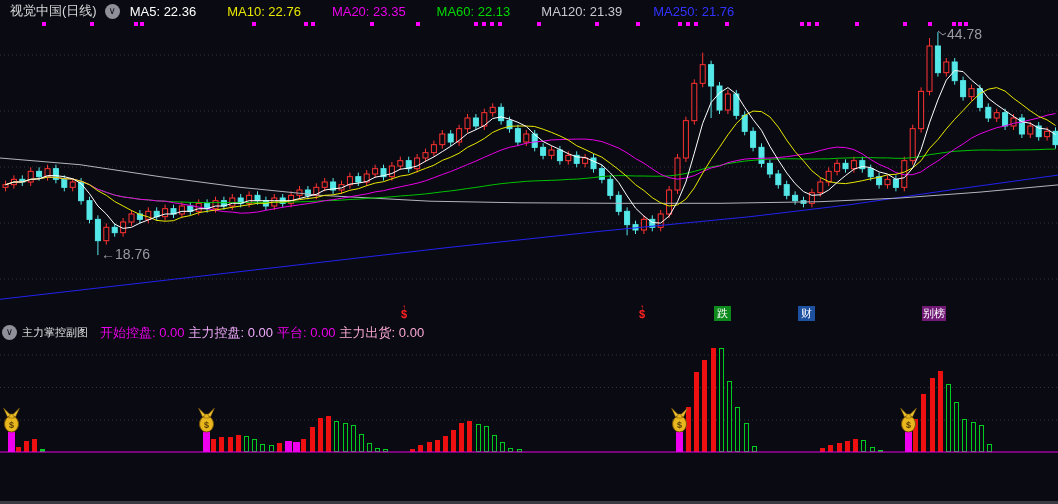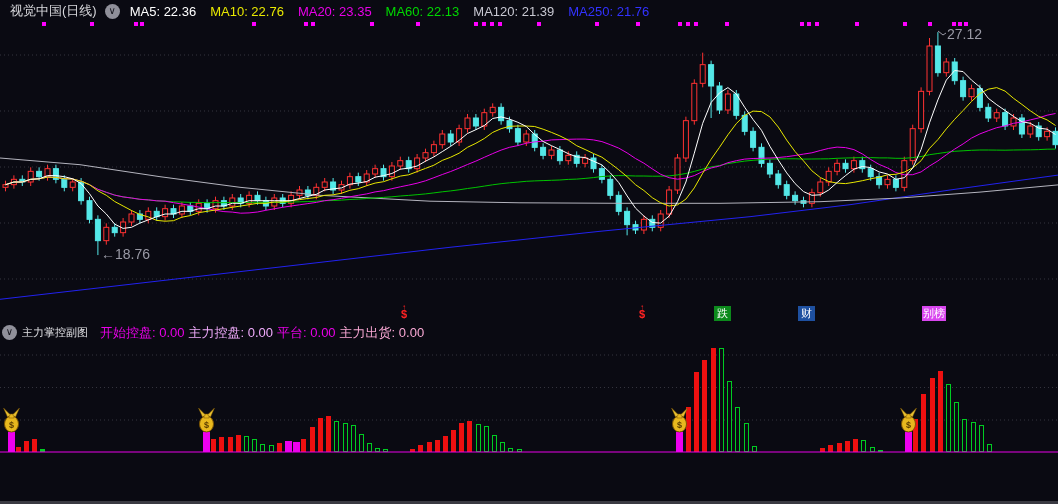--- a/index.html
+++ b/index.html
@@ -5,21 +5,21 @@
   html,body{margin:0;padding:0;background:#000;}
   .screen{
     position:relative;width:1058px;height:504px;overflow:hidden;
     background:#0a0a12;font-family:"Liberation Sans",sans-serif;
     -webkit-font-smoothing:none;
   }
   .hdr{position:absolute;left:6px;top:0;width:100%;height:22px;display:flex;align-items:center;}
   .hdr .title{color:#d8d8dc;font-size:13px;margin-left:4px;white-space:nowrap;}
   .chev{width:15px;height:15px;border-radius:50%;background:#90909a;color:#14141c;
         font-size:10px;line-height:14px;text-align:center;margin-left:8px;cursor:pointer;flex:0 0 auto;}
-  .ma-row{display:flex;gap:14px;margin-left:10px;font-size:13px;white-space:nowrap;}
+  .ma-row{display:flex;gap:31px;margin-left:10px;font-size:13px;white-space:nowrap;}
   .ma-item{font-weight:400;}
   svg.chart{position:absolute;left:0;top:0;}
   .pricelabel{position:absolute;color:#9a9aa6;font-size:14px;white-space:nowrap;}
   .evt-row{position:absolute;left:0;top:304px;width:100%;height:20px;}
   .sig{position:absolute;top:0;width:14px;text-align:center;color:#ff2222;line-height:7px;}
   .sig .ar{font-size:8px;display:block;letter-spacing:0;}
   .sig .dl{font-size:11px;font-weight:bold;display:block;}
   .badge{position:absolute;top:2px;height:15px;min-width:15px;padding:0 1px;
          color:#fff;font-size:11px;line-height:15px;text-align:center;cursor:pointer;}
   .sub-hdr{position:absolute;left:0;top:324px;width:100%;height:17px;display:flex;align-items:center;}
@@ -449,38 +449,38 @@
       <span class="ma-item" style="color: rgb(255, 255, 255);">MA5: 22.36</span>
       <span class="ma-item" style="color: rgb(232, 232, 0);">MA10: 22.76</span>
       <span class="ma-item" style="color: rgb(232, 0, 232);">MA20: 23.35</span>
       <span class="ma-item" style="color: rgb(0, 216, 0);">MA60: 22.13</span>
       <span class="ma-item" style="color: rgb(200, 200, 210); text-align: center;">MA120: 21.39</span>
       <span class="ma-item" style="color: rgb(50, 50, 255);">MA250: 21.76</span>
     </div>
   </div>
 
   <div class="pricelabel" style="left:947px;top:26px;">
-    <span>27.12</span>
+    <span>44.78</span>
   </div>
   <div class="pricelabel" style="left:101px;top:246px;">
     <span>←</span><span>18.76</span>
   </div>
 
   <div class="evt-row">
     <span class="sig" id="sig0" style="left: 397px;">
       <span class="ar">↑</span>
         <span class="dl">$</span>
     </span>
     <span class="sig" id="sig1" style="left: 635px;">
       <span class="ar">↑</span>
         <span class="dl">$</span>
     </span>
     <span class="badge" id="badge0" style="left: 714px; background: rgb(12, 138, 28);">跌</span>
     <span class="badge" id="badge1" style="left: 798px; background: rgb(30, 80, 160);">财</span>
-    <span class="badge" id="badge2" style="left: 922px; background: #d946ef;">别榜</span>
+    <span class="badge" id="badge2" style="left: 922px; background: #701a75;">别榜</span>
   </div>
 
   <div class="sub-hdr">
     <span class="chev">∨</span>
     <span class="sub-title">主力掌控副图</span>
     <div class="sub-legend">
       <span style="color: rgb(232, 0, 232);">开始控盘: 0.00</span>
       <span style="color: #f0abfc;">主力控盘: 0.00</span>
       <span style="color: rgb(232, 0, 232);">平台: 0.00</span>
       <span style="color: #f9a8d4;">主力出货: 0.00</span>

